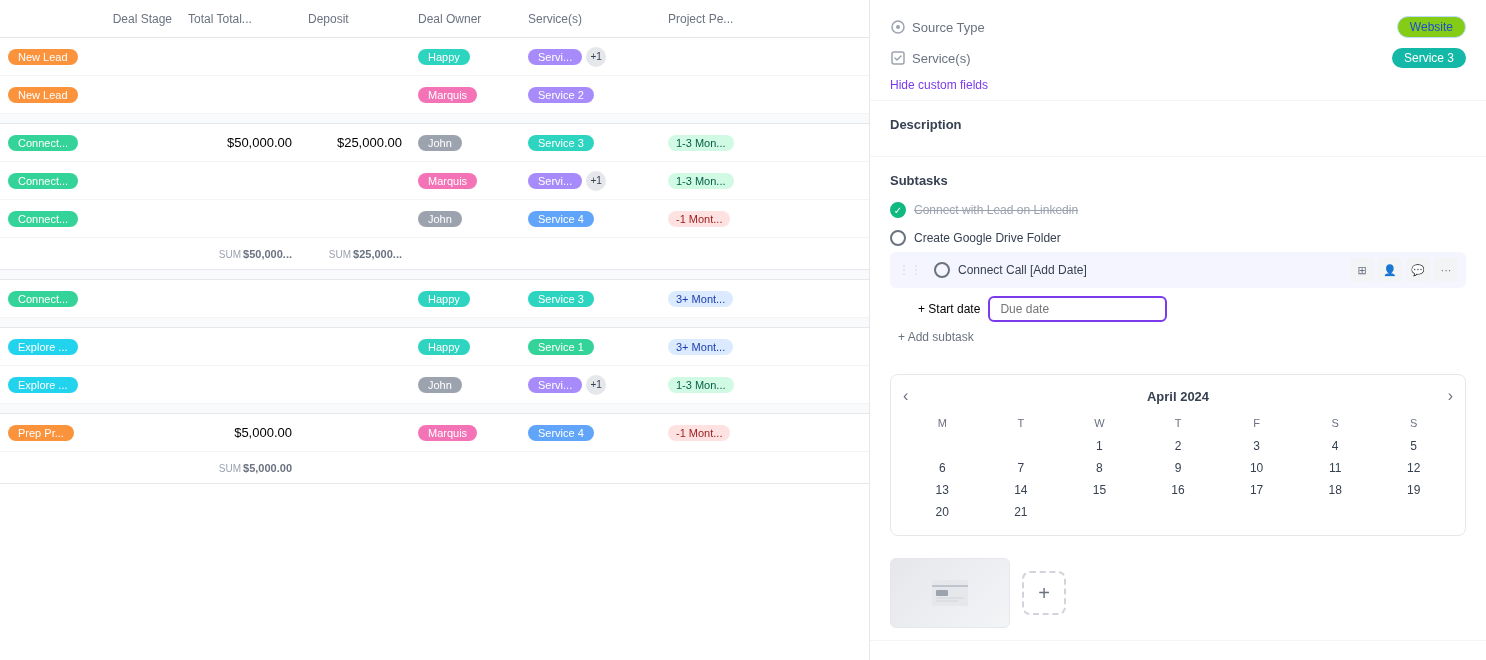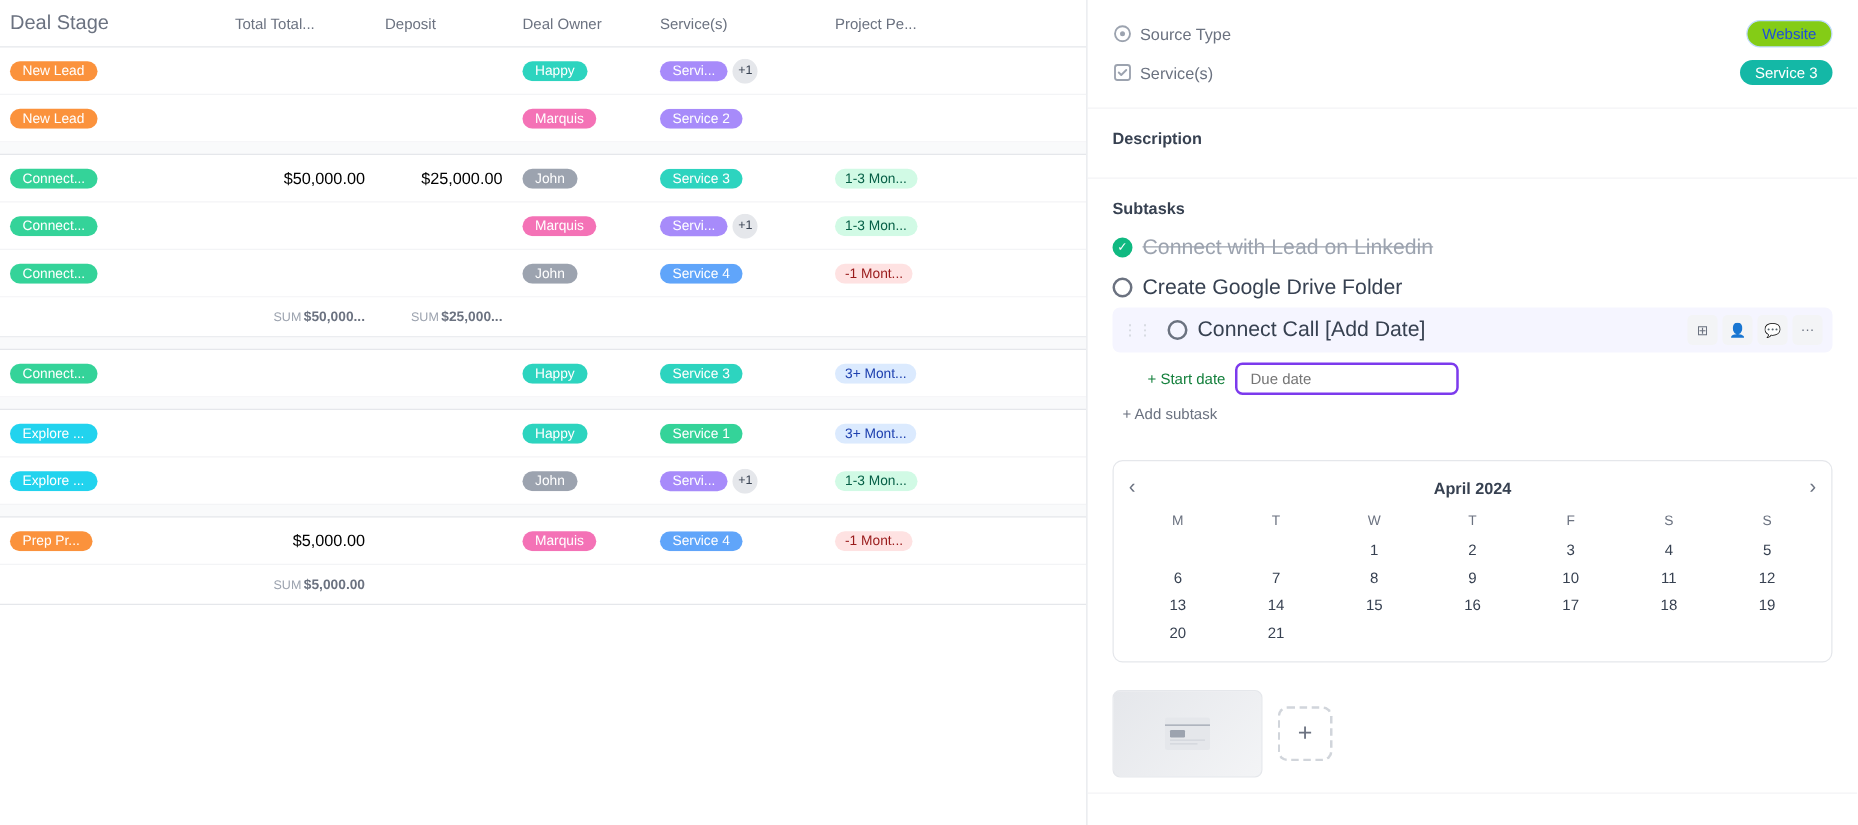--- a/index.html
+++ b/index.html
@@ -4,21 +4,21 @@
   <style>
     * { box-sizing: border-box; margin: 0; padding: 0; }
     body { font-family: -apple-system, BlinkMacSystemFont, 'Segoe UI', sans-serif; font-size: 13px; background: #fff; overflow: hidden; }
     
     .container { display: flex; width: 1486px; height: 660px; overflow: hidden; }
     
     
     .table-area { flex: 0 0 870px; overflow: hidden; border-right: 1px solid #e5e7eb; position: relative; }
     
     .table-header { display: flex; background: #fff; border-bottom: 1px solid #e5e7eb; height: 38px; align-items: center; position: sticky; top: 0; }
-    .col-deal-stage { width: 180px; padding: 0 8px; font-weight: 500; color: #6b7280; font-size: 16px; }
+    .col-deal-stage { width: 180px; padding: 0 8px; font-weight: 500; color: #6b7280; font-size: 12px; text-align: right; }
     .col-total { width: 120px; padding: 0 8px; font-weight: 500; color: #6b7280; font-size: 12px; }
     .col-deposit { width: 110px; padding: 0 8px; font-weight: 500; color: #6b7280; font-size: 12px; }
     .col-owner { width: 110px; padding: 0 8px; font-weight: 500; color: #6b7280; font-size: 12px; }
     .col-services { width: 140px; padding: 0 8px; font-weight: 500; color: #6b7280; font-size: 12px; }
     .col-project { width: 110px; padding: 0 8px; font-weight: 500; color: #6b7280; font-size: 12px; }
     
     .table-body { overflow-y: auto; height: calc(660px - 38px); }
     
     .table-row { display: flex; align-items: center; height: 38px; border-bottom: 1px solid #f3f4f6; }
     
@@ -55,32 +55,32 @@
     .desc-section { padding: 16px 20px; border-bottom: 1px solid #f3f4f6; }
     .section-title { font-weight: 600; color: #374151; font-size: 13px; margin-bottom: 8px; }
     .desc-placeholder { color: #9ca3af; font-size: 13px; }
     
     
     .subtasks-section { padding: 16px 20px; }
     .subtask-item { display: flex; align-items: center; gap: 8px; padding: 6px 0; }
     .subtask-icon { width: 16px; height: 16px; border-radius: 50%; display: flex; align-items: center; justify-content: center; font-size: 10px; flex-shrink: 0; }
     .subtask-icon-done { background: #10b981; color: #fff; border: 2px solid #10b981; }
     .subtask-icon-circle { border: 2px solid #6b7280; color: transparent; }
-    .subtask-text { font-size: 17px; color: #374151; }
+    .subtask-text { font-size: 12px; color: #374151; }
     .subtask-text.done { text-decoration: line-through; color: #9ca3af; }
     
     .subtask-row-active { display: flex; align-items: center; gap: 8px; padding: 4px 0; background: #f5f5ff; border-radius: 6px; padding: 6px 8px; }
     .subtask-actions { margin-left: auto; display: flex; gap: 4px; }
     .subtask-action-btn { width: 24px; height: 24px; border-radius: 4px; background: #f3f4f6; display: flex; align-items: center; justify-content: center; cursor: pointer; font-size: 11px; color: #6b7280; border: none; }
     
     .add-subtask-btn { display: inline-flex; align-items: center; gap: 4px; color: #6b7280; font-size: 12px; padding: 4px 8px; border-radius: 4px; cursor: pointer; margin-top: 4px; border: none; background: none; }
     
     
     .date-picker-area { display: flex; align-items: center; gap: 8px; margin-top: 8px; padding: 0 0 0 28px; }
-    .start-date-btn { display: inline-flex; align-items: center; gap: 4px; color: #15803d; font-size: 12px; border: none; background: none; cursor: pointer; }
+    .start-date-btn { display: inline-flex; align-items: center; gap: 4px; color: #000000; font-size: 12px; border: none; background: none; cursor: pointer; }
     .due-date-input { border: 2px solid #7c3aed; border-radius: 6px; padding: 4px 10px; font-size: 12px; color: #9ca3af; min-width: 90px; background: #fff; }
     
     
     .calendar-section { margin-top: 8px; border: 1px solid #e5e7eb; border-radius: 8px; margin: 10px 20px; padding: 12px; }
     .calendar-header { display: flex; align-items: center; justify-content: space-between; margin-bottom: 10px; }
     .calendar-title { font-weight: 600; font-size: 13px; color: #374151; }
     .calendar-nav { background: none; border: none; cursor: pointer; color: #6b7280; font-size: 16px; }
     .calendar-days-header { display: grid; grid-template-columns: repeat(7, 1fr); text-align: center; margin-bottom: 4px; }
     .calendar-day-name { font-size: 11px; color: #6b7280; font-weight: 500; padding: 2px; }
     .calendar-days { display: grid; grid-template-columns: repeat(7, 1fr); text-align: center; }
@@ -250,20 +250,21 @@
               <rect x="1" y="1" width="12" height="12" rx="2" stroke="#9ca3af" stroke-width="1.5"></rect>
               <path d="M4 7l2 2 4-4" stroke="#9ca3af" stroke-width="1.5" stroke-linecap="round" stroke-linejoin="round"></path>
             </svg>
           </span>
           <span>Service(s)</span>
         </div>
         <div class="field-value">
           <span class="chip chip-teal">Service 3</span>
         </div>
       </div>
+      <div class="hide-link">Hide custom fields</div>
     </div>
 
     <div class="desc-section">
       <div class="section-title">Description</div>
     </div>
 
     <div class="subtasks-section">
       <div class="section-title">Subtasks</div>
 
       

